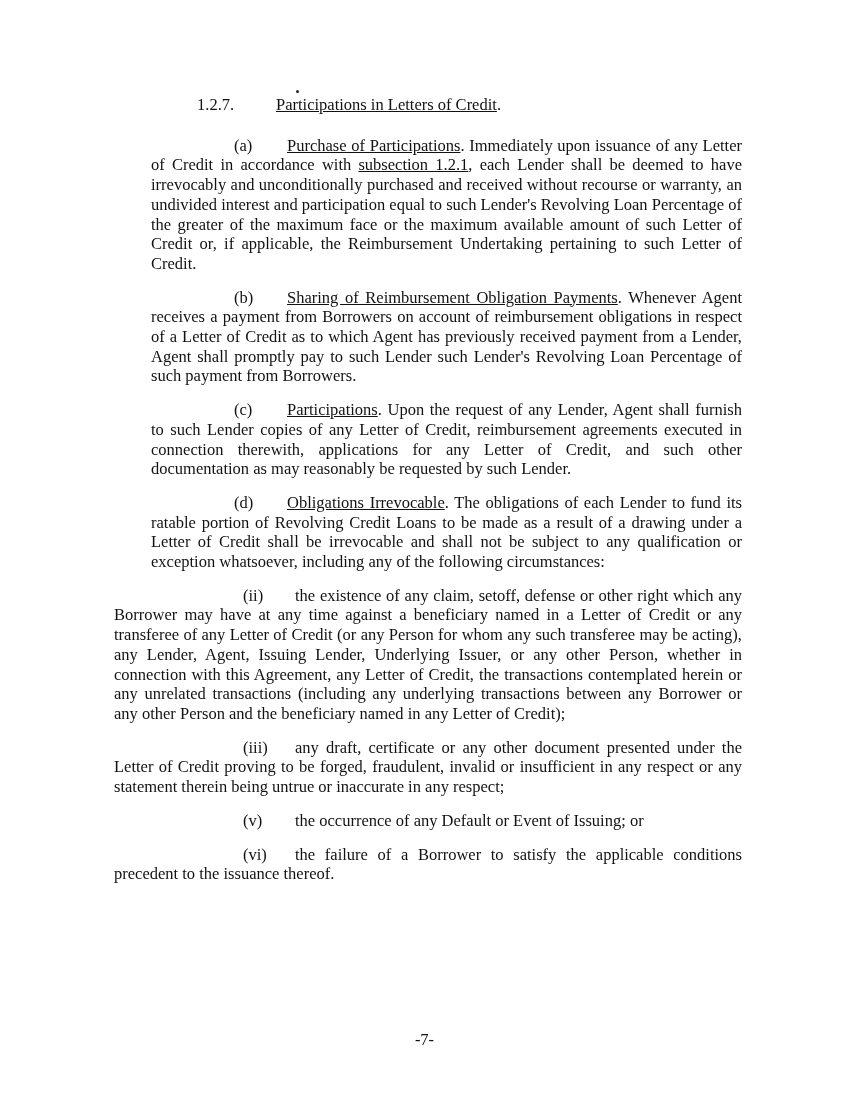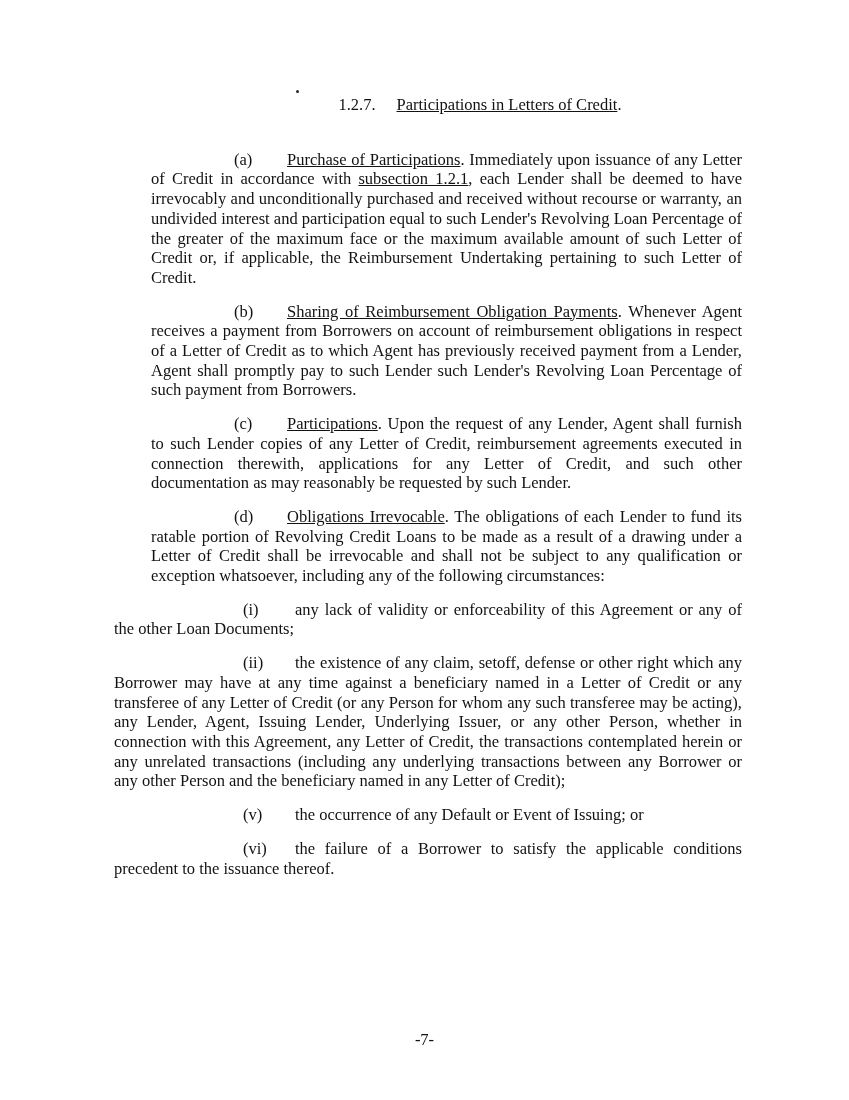--- a/index.html
+++ b/index.html
@@ -22,23 +22,23 @@
     top: 95px;
     width: 628px;
   }
   .block {
     margin: 0 0 14px 0;
     font-size: 16.5px;
     line-height: 19.7px;
     text-align: justify;
   }
   .block.heading {
-    text-align: center;
+    text-align: left;
     text-indent: 83px;
-    margin-bottom: 35px;
+    margin-bottom: 21px;
   }
   .block.paragraph {
     text-indent: 83px;
     margin-left: 37px;
   }
   .block.item {
     text-indent: 129px;
   }
   .block:last-child {
     margin-bottom: 6px;
@@ -74,19 +74,19 @@
 <body>
 
 <div class="page">
   <span class="speck"></span>
   <div class="content" id="doc-body">
       <p class="block heading"><span class="label">1.2.7.</span><span class="u">Participations in Letters of Credit</span><span>.</span></p>
       <p class="block paragraph"><span class="label">(a)</span><span class="u">Purchase of Participations</span><span>.  Immediately upon issuance of any Letter of Credit in accordance with </span><span class="u">subsection 1.2.1</span><span>, each Lender shall be deemed to have irrevocably and unconditionally purchased and received without recourse or warranty, an undivided interest and participation equal to such Lender's Revolving Loan Percentage of the greater of the maximum face or the maximum available amount of such Letter of Credit or, if applicable, the Reimbursement Undertaking pertaining to such Letter of Credit.</span></p>
       <p class="block paragraph"><span class="label">(b)</span><span class="u">Sharing of Reimbursement Obligation Payments</span><span>.  Whenever Agent receives a payment from Borrowers on account of reimbursement obligations in respect of a Letter of Credit as to which Agent has previously received payment from a Lender, Agent shall promptly pay to such Lender such Lender's Revolving Loan Percentage of such payment from Borrowers.</span></p>
       <p class="block paragraph"><span class="label">(c)</span><span class="u">Participations</span><span>.  Upon the request of any Lender, Agent shall furnish to such Lender copies of any Letter of Credit, reimbursement agreements executed in connection therewith, applications for any Letter of Credit, and such other documentation as may reasonably be requested by such Lender.</span></p>
       <p class="block paragraph"><span class="label">(d)</span><span class="u">Obligations Irrevocable</span><span>.  The obligations of each Lender to fund its ratable portion of Revolving Credit Loans to be made as a result of a drawing under a Letter of Credit shall be irrevocable and shall not be subject to any qualification or exception whatsoever, including any of the following circumstances:</span></p>
-      <p class="block item"><span class="label">(i)</span><span>any lack of validity or enforceability of this Agreement or any of the other Loan Documents;</span></p>
       <p class="block item"><span class="label">(ii)</span><span>the existence of any claim, setoff, defense or other right which any Borrower may have at any time against a beneficiary named in a Letter of Credit or any transferee of any Letter of Credit (or any Person for whom any such transferee may be acting), any Lender, Agent, Issuing Lender, Underlying Issuer, or any other Person, whether in connection with this Agreement, any Letter of Credit, the transactions contemplated herein or any unrelated transactions (including any underlying transactions between any Borrower or any other Person and the beneficiary named in any Letter of Credit);</span></p>
+      <p class="block item"><span class="label">(iii)</span><span>any draft, certificate or any other document presented under the Letter of Credit proving to be forged, fraudulent, invalid or insufficient in any respect or any statement therein being untrue or inaccurate in any respect;</span></p>
       <p class="block item"><span class="label">(v)</span><span>the occurrence of any Default or Event of Issuing; or</span></p>
       <p class="block item"><span class="label">(vi)</span><span>the failure of a Borrower to satisfy the applicable conditions precedent to the issuance thereof.</span></p>
     </div>
   <div class="footer">-7-</div>
 </div>
 
 </body></html>

